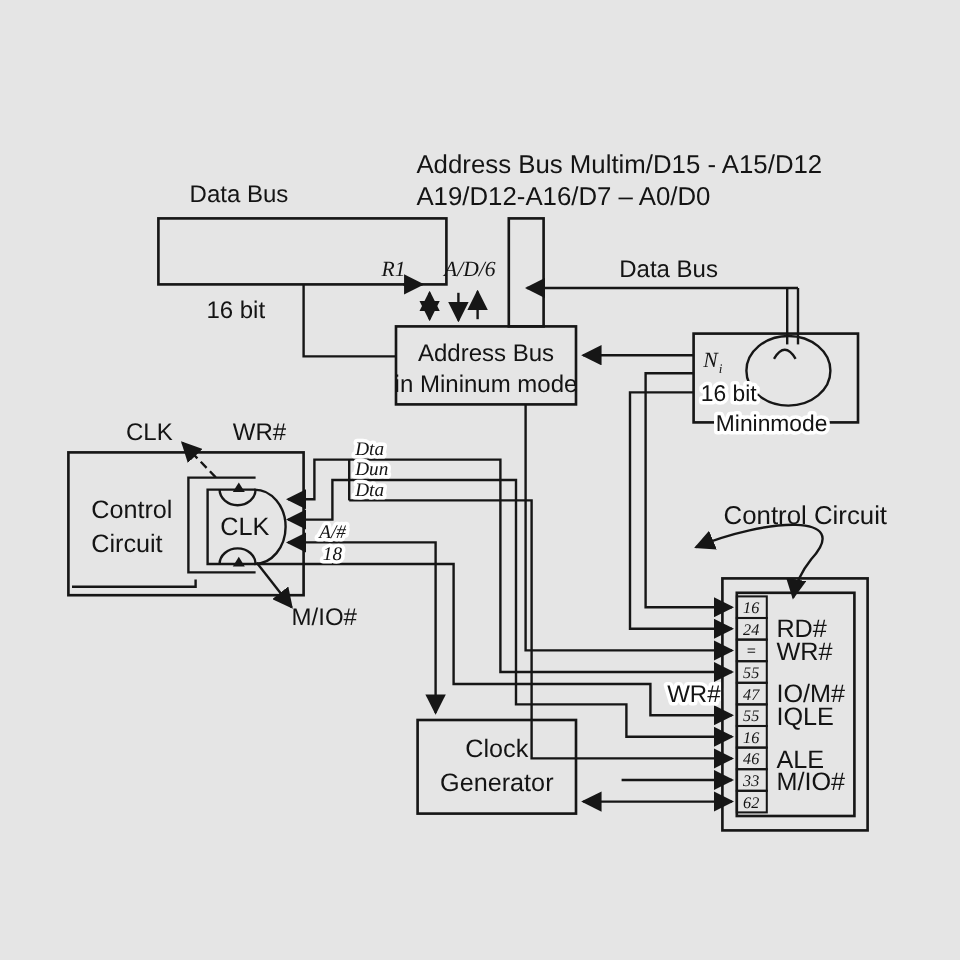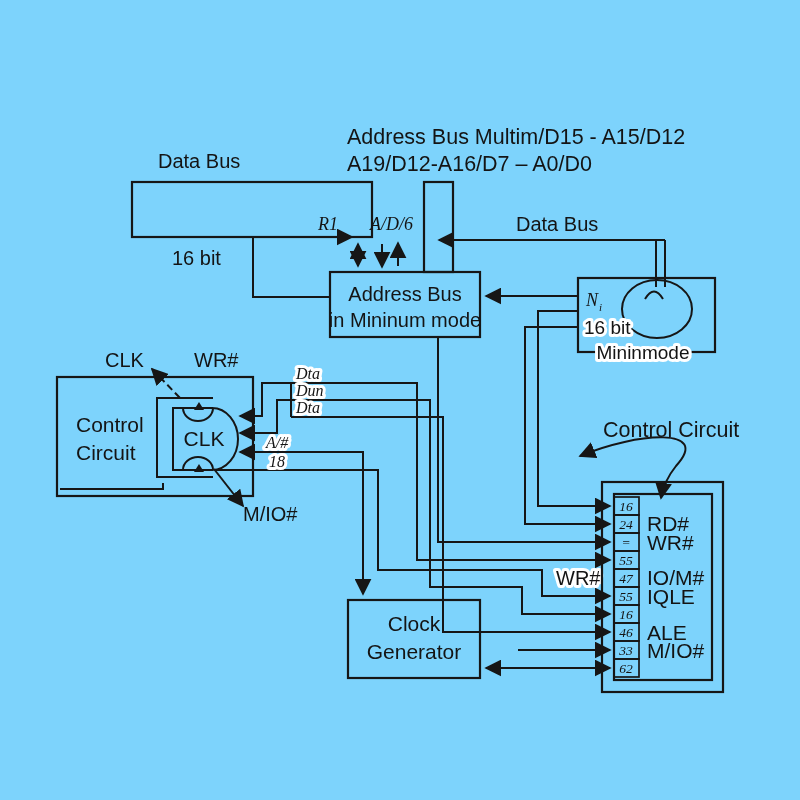--- a/index.html
+++ b/index.html
@@ -1,16 +1,16 @@
 <!DOCTYPE html>
 <html><head>
 <meta charset="utf-8">
 <style>
   html,body{margin:0;padding:0;background:#ffffff;}
-  .stage{width:800px;height:800px;position:relative;background:#7dd3fc;overflow:hidden;text-align:right;}
+  .stage{width:800px;height:800px;position:relative;background:#e5e5e5;overflow:hidden;text-align:right;}
   svg{position:absolute;left:0;top:0;}
   .sans{font-family:"Liberation Sans", sans-serif;fill:#141414;}
   .ital{font-family:"Liberation Serif", serif;font-style:italic;fill:#141414;}
   .halo{paint-order:stroke;stroke:#ffffff;stroke-width:6px;stroke-linejoin:round;}
   .wire{fill:none;stroke:#161616;stroke-width:2;}
   .thin{fill:none;stroke:#161616;stroke-width:1.7;}
   .box{fill:none;stroke:#161616;stroke-width:2.2;}
   .dash{stroke-dasharray:7 4;}
 </style>
 </head>

